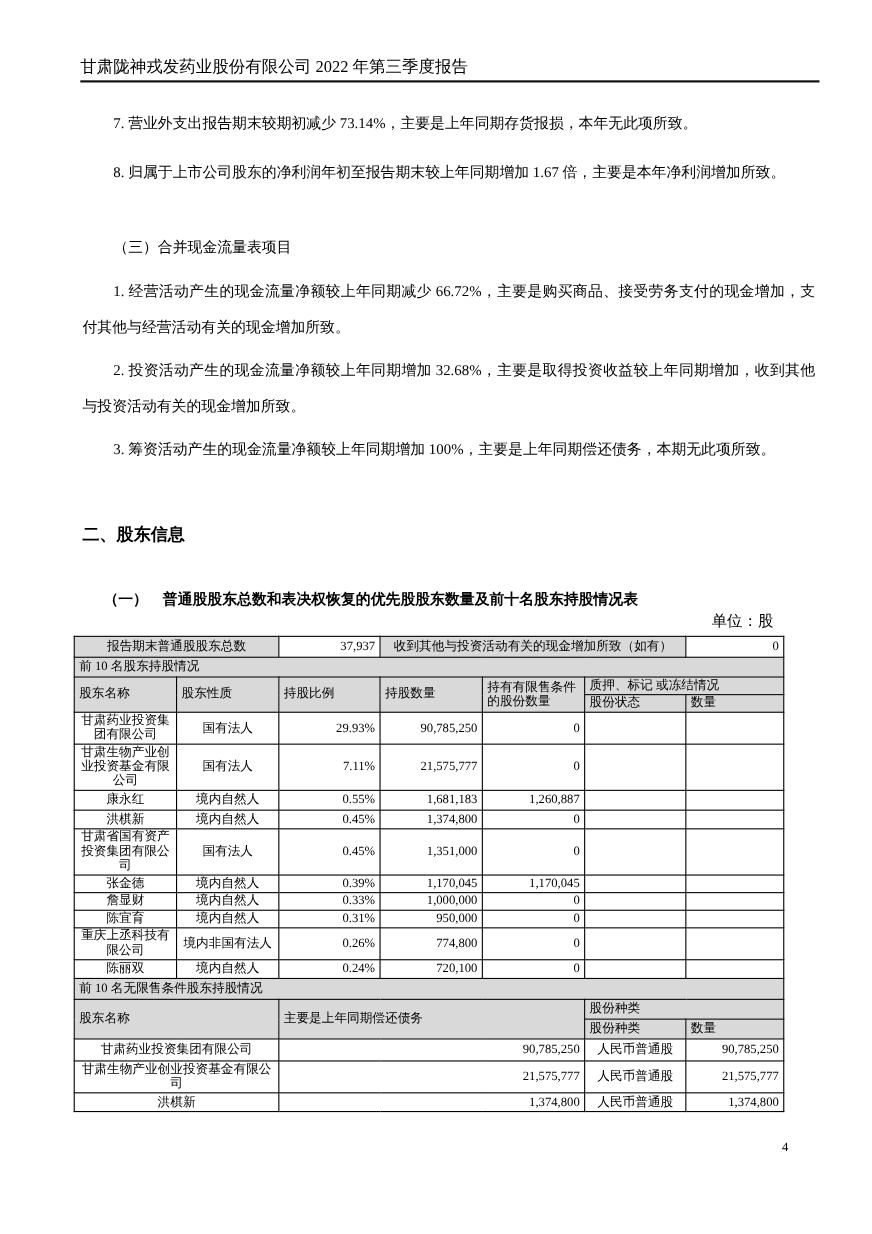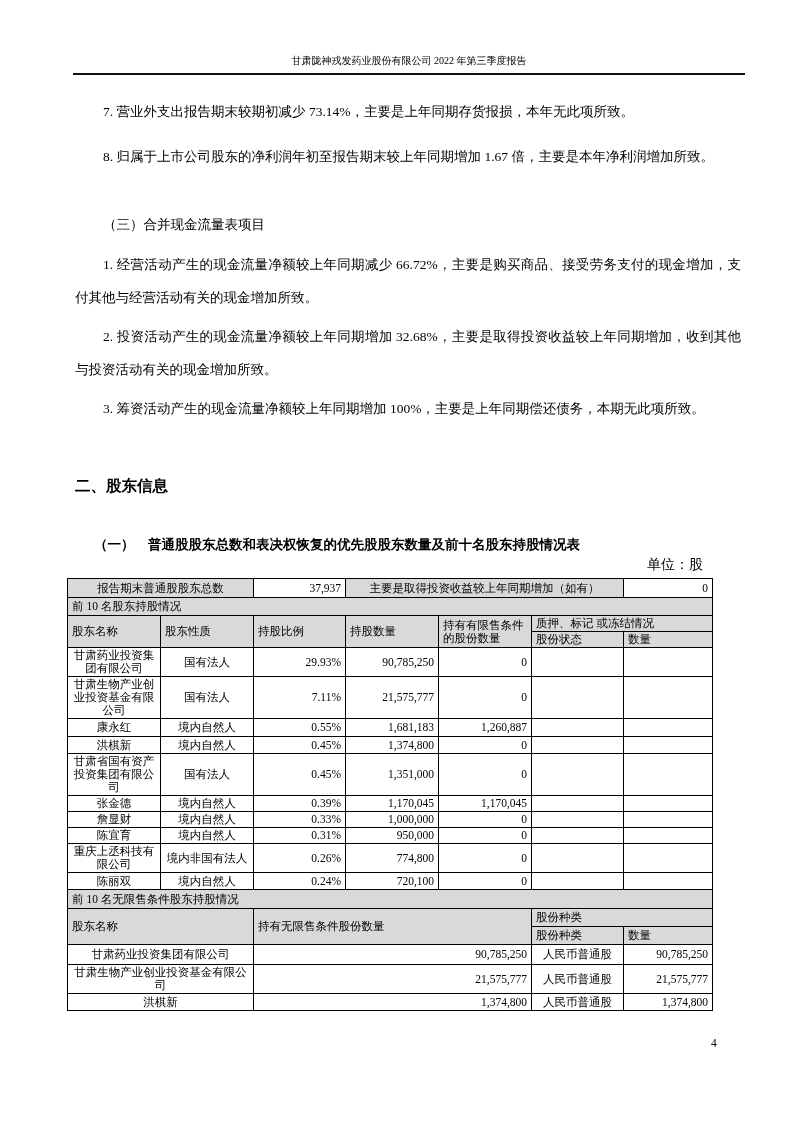--- a/index.html
+++ b/index.html
@@ -1,19 +1,19 @@
 <!DOCTYPE html>
 <html><head>
 <meta charset="utf-8">
 <style>
   html,body{margin:0;padding:0;background:#fff;}
   .page{position:relative;width:793px;height:1122px;background:#fff;overflow:hidden;
         font-family:"Liberation Serif","DejaVu Serif",serif;color:#000;}
-  .report-header{position:absolute;top:53px;left:73px;width:672px;text-align:center;
-        font-size:10px;line-height:16px;white-space:nowrap;}
+  .report-header{position:absolute;top:53px;left:73px;width:672px;text-align:left;
+        font-size:15px;line-height:16px;white-space:nowrap;}
   .header-rule{position:absolute;top:73px;left:73px;width:672px;height:2px;background:#111;}
   .para{position:absolute;left:75px;width:666px;font-size:13.5px;line-height:33px;
         text-align:justify;margin:0;}
   .indent{text-indent:28px;}
   .p7{top:95px}.p8{top:140px}.hcash{top:208px}.pc1{top:248px}.pc2{top:320px}.pc3{top:392px}
   .sec2{position:absolute;top:476px;left:75px;font-size:15.5px;font-weight:bold;margin:0;}
   .sec3{position:absolute;top:520px;left:78px;font-size:13.5px;font-weight:bold;margin:16px;}
   .unit{position:absolute;top:556px;left:67px;width:636px;text-align:right;font-size:14px;}
   .tblwrap{position:absolute;top:578px;left:67px;}
   table{border-collapse:collapse;table-layout:fixed;width:645px;
@@ -54,21 +54,21 @@
         <col style="width:93px">
           <col style="width:93px">
           <col style="width:92px">
         <col style="width:89px">
       </colgroup>
 
       <tbody>
           <tr style="height:19px">
         <td colspan="2" class="g l">报告期末普通股股东总数</td>
         <td class="r">37,937</td>
-        <td colspan="3" class="g l">主要是取得投资收益较上年同期增加（如有）</td>
+        <td colspan="3" class="g l">收到其他与投资活动有关的现金增加所致（如有）</td>
         <td class="r">0</td>
       </tr>
 
       <tr style="height:18px">
         <td colspan="7" class="g c">前 10 名股东持股情况</td>
       </tr>
 
       <tr style="height:14px">
         <td rowspan="2" class="g c">股东名称</td>
         <td rowspan="2" class="g c">股东性质</td>
@@ -171,21 +171,21 @@
         <td class="r">0</td>
         <td></td>
         <td></td>
       </tr>
 
       <tr style="height:19px">
         <td colspan="7" class="g c">前 10 名无限售条件股东持股情况</td>
       </tr>
       <tr style="height:18px">
         <td rowspan="2" colspan="2" class="g c">股东名称</td>
-        <td rowspan="2" colspan="3" class="g c">持有无限售条件股份数量</td>
+        <td rowspan="2" colspan="3" class="g c">主要是上年同期偿还债务</td>
         <td colspan="2" class="g c">股份种类</td>
       </tr>
       <tr style="height:18px">
         <td class="g c">股份种类</td>
         <td class="g c">数量</td>
       </tr>
 
       <tr style="height:20px">
         <td colspan="2" class="l">甘肃药业投资集团有限公司</td>
         <td colspan="3" class="r">90,785,250</td>

